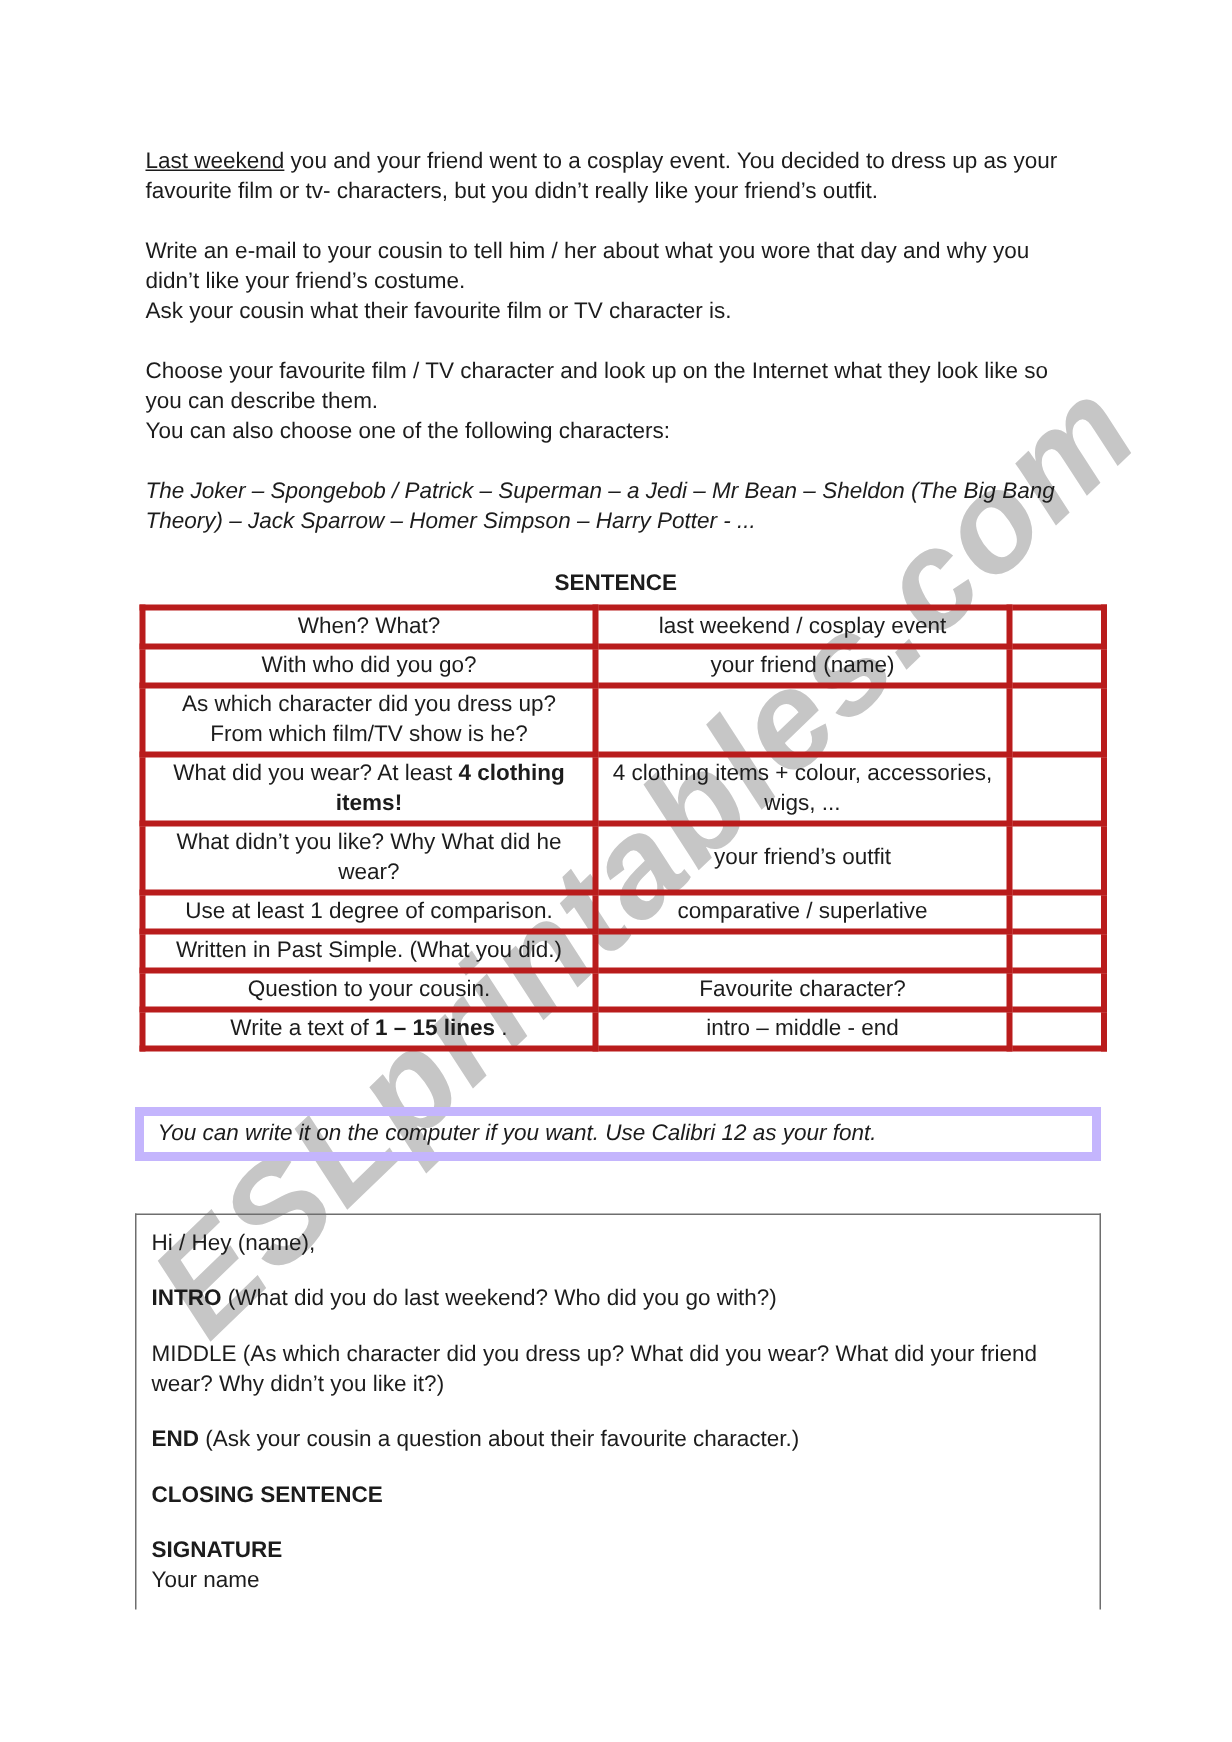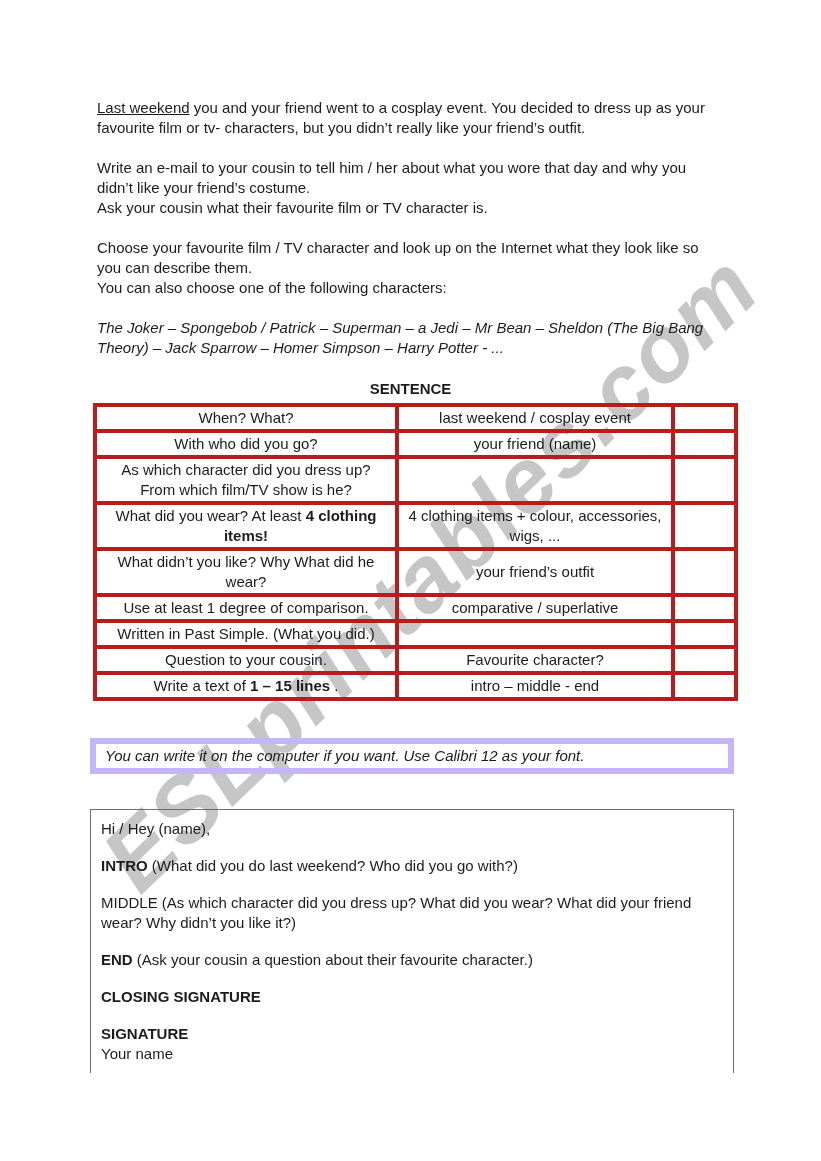--- a/index.html
+++ b/index.html
@@ -155,20 +155,20 @@
     <div class="note-box">
       <span><span style="font-style: italic;">You can write it on the computer if you want. Use Calibri 12 as your font.</span></span>
     </div>
 
     <div class="email-box">
       <div>
           <p><span>Hi / Hey (name),</span></p>
           <p><span style="font-weight: bold;">INTRO</span><span> (What did you do last weekend? Who did you go with?)</span></p>
           <p><span style="font-weight: normal;">MIDDLE</span><span> (As which character did you dress up? What did you wear? What did your friend wear? Why didn’t you like it?)</span></p>
           <p><span style="font-weight: bold; text-align: center;">END</span><span> (Ask your cousin a question about their favourite character.)</span></p>
-          <p><span style="font-weight: bold;">CLOSING SIGNATURE</span></p>
+          <p><span style="font-weight: bold;">CLOSING SENTENCE</span></p>
           <p><span style="font-weight: bold;">SIGNATURE</span><span>
 Your name</span></p>
         </div>
     </div>
 
   </div>
 </div>
 
 </body></html>

